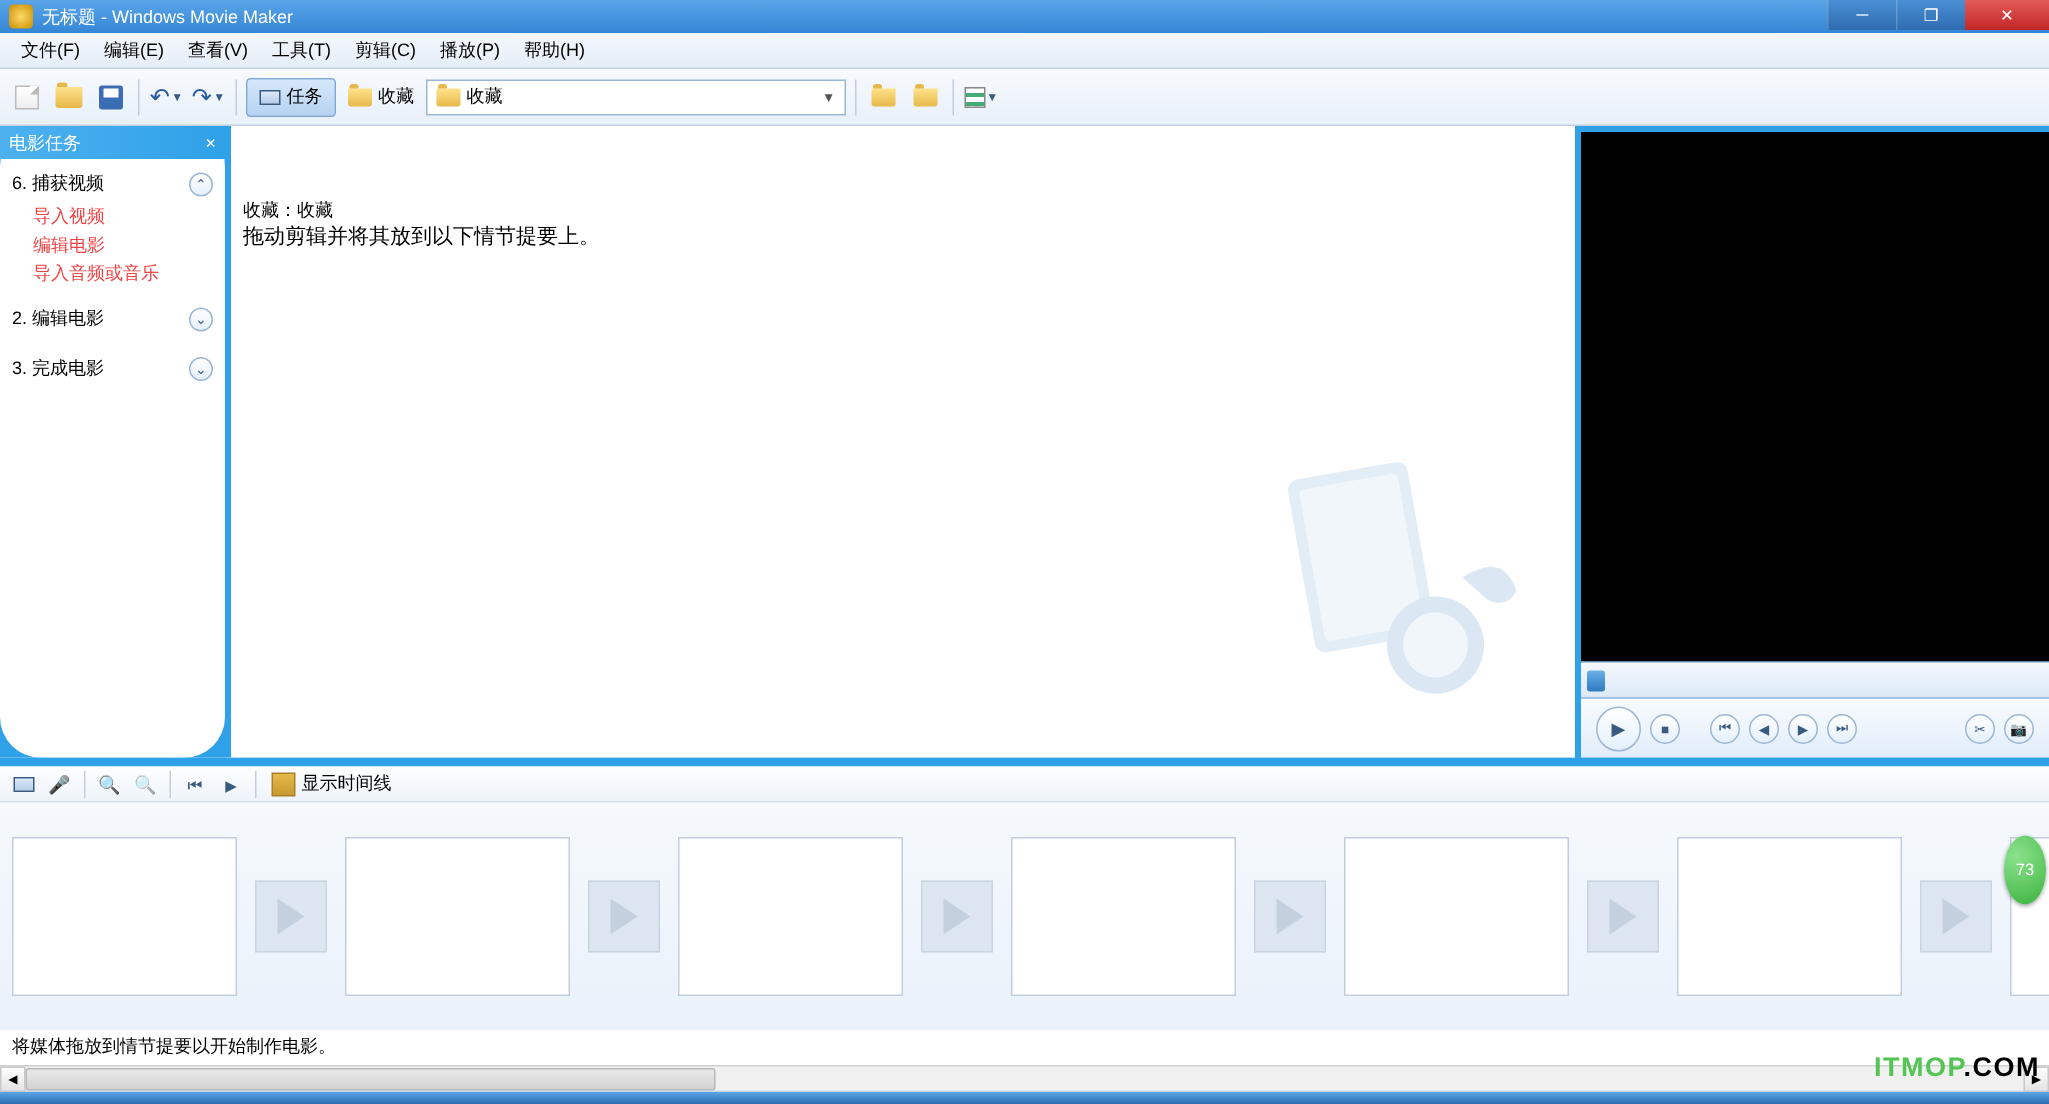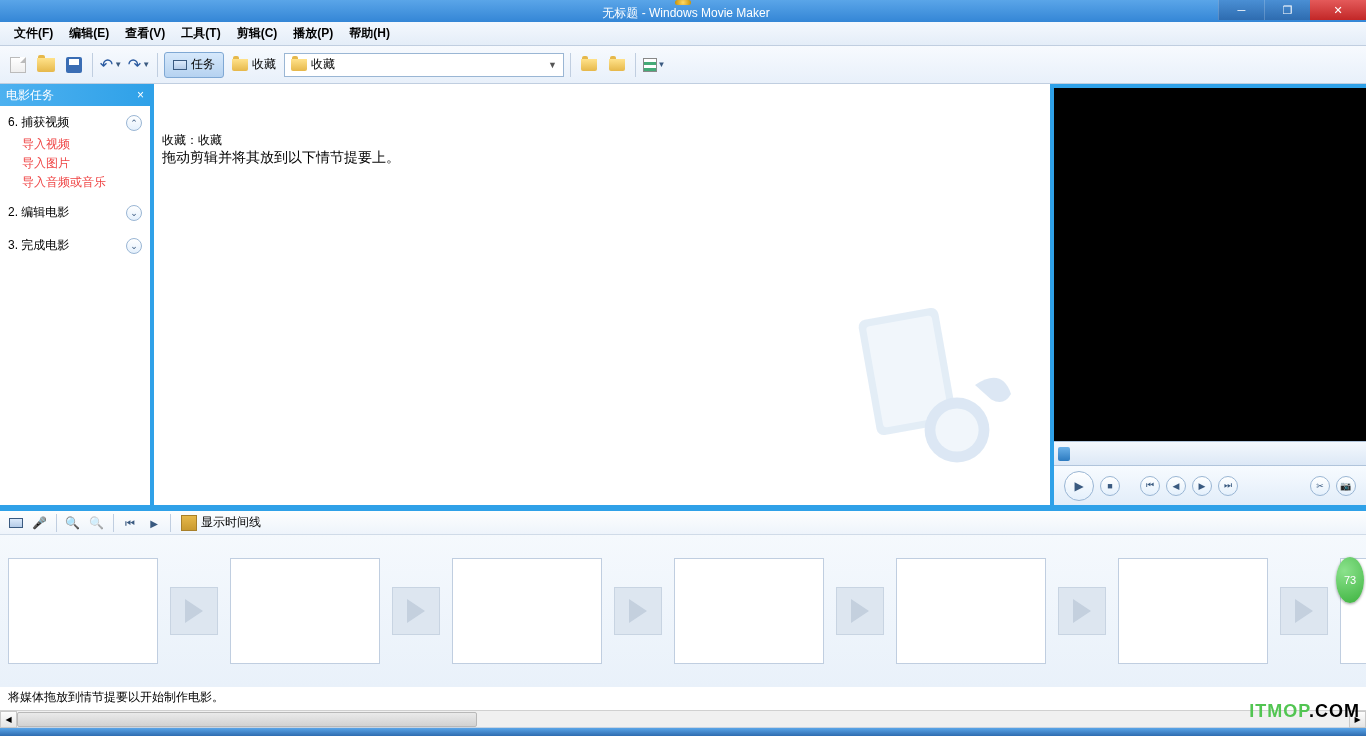--- a/index.html
+++ b/index.html
@@ -1,28 +1,28 @@
 <!DOCTYPE html>
 <html><head>
 <meta charset="utf-8">
 <style>
 * { margin: 0; padding: 0; box-sizing: border-box; font-family: "Microsoft YaHei", Tahoma, Arial, sans-serif; }
 body { width: 1366px; height: 736px; overflow: hidden; background: #fff; }
 
 
-.titlebar { height: 22px; background: linear-gradient(#5aa5e8,#3486d6); display: flex; align-items: center; color: #fff; font-size: 12px; padding-left: 6px; position: relative; flex-direction: column; }
+.titlebar { height: 22px; background: linear-gradient(#5aa5e8,#3486d6); display: flex; align-items: center; color: #fff; font-size: 12px; padding-left: 6px; position: relative; }
 .titlebar .icon { width: 16px; height: 16px; background: radial-gradient(circle,#ffd966,#c88f00); border-radius: 3px; margin-right: 6px; }
 .titlebar .winbtns { position: absolute; right: 0; top: 0; display: flex; }
 .titlebar .winbtn { width: 46px; height: 20px; display: flex; align-items: center; justify-content: center; font-size: 11px; color: #fff; }
 .titlebar .winbtn.min, .titlebar .winbtn.max { background: linear-gradient(#4a8fd4,#2e6cb0); border-left: 1px solid rgba(255,255,255,.2); }
 .titlebar .winbtn.close { background: linear-gradient(#e45a5a,#c22727); width: 56px; }
 
 
 .menubar { height: 24px; background: linear-gradient(#f4f8fd,#e4edf8); border-bottom: 1px solid #c0cee0; display: flex; align-items: center; padding: 0 6px; font-size: 12px; }
-.menubar .menu-item { padding: 2px 8px; cursor: default; font-weight: bold; }
+.menubar .menu-item { padding: 2px 8px; cursor: default; }
 
 
 .toolbar { height: 38px; background: linear-gradient(#f7fafe,#e8f0fa); border-bottom: 1px solid #c0cee0; display: flex; align-items: center; padding: 0 6px; gap: 4px; font-size: 12px; }
 .toolbar .tbtn { width: 24px; height: 24px; display: flex; align-items: center; justify-content: center; border-radius: 2px; cursor: default; }
 .toolbar .sep { width: 1px; height: 24px; background: #c0cee0; margin: 0 2px; }
 .toolbar .drop { display: flex; align-items: center; }
 .toolbar .drop .arrow { font-size: 8px; margin-left: 1px; color: #3a5a80; }
 .toolbar .taskbtn { display: flex; align-items: center; gap: 4px; background: linear-gradient(#d6e8fb,#b5d2f0); border: 1px solid #7fa8d4; border-radius: 3px; height: 26px; padding: 0 8px; }
 .toolbar .coll-label { display: flex; align-items: center; gap: 4px; padding: 0 4px; }
 .toolbar .coll-drop { display: flex; align-items: center; gap: 6px; border: 1px solid #9ab6d4; background: #fff; height: 24px; padding: 0 6px; width: 280px; justify-content: space-between; }
@@ -38,21 +38,21 @@
 .ico-redo::before { content: '↷'; }
 .ico-nav { width: 14px; height: 10px; border: 1px solid #3a5a80; background: linear-gradient(#dceafb,#b5cce8); position: relative; }
 .ico-folder { width: 16px; height: 12px; background: linear-gradient(#ffe28a,#e6b84a); border-radius: 0 0 2px 2px; position: relative; }
 .ico-folder::before { content: ''; position: absolute; top: -3px; left: 1px; width: 6px; height: 3px; background: #e6b84a; border-radius: 2px 2px 0 0; }
 .ico-grid { width: 14px; height: 14px; background: repeating-linear-gradient(0deg,#4a7,#4a7 3px,#fff 3px,#fff 6px), repeating-linear-gradient(90deg,#4a7,#4a7 3px,transparent 3px,transparent 6px); border: 1px solid #888; }
 
 
 .mainrow { height: 421px; display: flex; background: #2fa1e8; }
 
 
-.taskpane { width: 150px; display: flex; flex-direction: column; font-size: 12px; background: #fff; }
+.taskpane { width: 150px; display: flex; flex-direction: column; font-size: 12px; background: #fff; border-radius: 27px; }
 .taskpane .hdr { height: 22px; background: linear-gradient(90deg,#4db1f0,#2fa1e8); color: #fff; display: flex; align-items: center; justify-content: space-between; padding: 0 6px; font-size: 12px; }
 .taskpane .hdr .x { cursor: default; }
 .taskpane .section { padding: 4px 8px; }
 .taskpane .section .shead { display: flex; align-items: center; justify-content: space-between; padding: 4px 0; font-size: 12px; }
 .taskpane .section .shead .chev { width: 16px; height: 16px; border: 1px solid #9ab6d4; border-radius: 50%; display: flex; align-items: center; justify-content: center; font-size: 9px; color: #3a5a80; background: linear-gradient(#fff,#e4f0fc); }
 .taskpane .section ul { list-style: none; padding-left: 14px; }
 .taskpane .section li { color: #ef4444; padding: 1px 0; cursor: default; }
 
 
 .collpane { flex: 1; background: #fff; border-left: 4px solid #2fa1e8; position: relative; }
@@ -185,21 +185,21 @@
       <span>电影任务</span>
       <span class="x">×</span>
     </div>
     <div class="section">
       <div class="shead">
         <span>6. 捕获视频</span>
         <span class="chev">⌃</span>
       </div>
       <ul>
         <li>导入视频</li>
-        <li>导入图片</li>
+        <li>编辑电影</li>
         <li>导入音频或音乐</li>
       </ul>
     </div>
     <div class="section">
       <div class="shead">
         <span>2. 编辑电影</span>
         <span class="chev">⌄</span>
       </div>
     </div>
     <div class="section">

